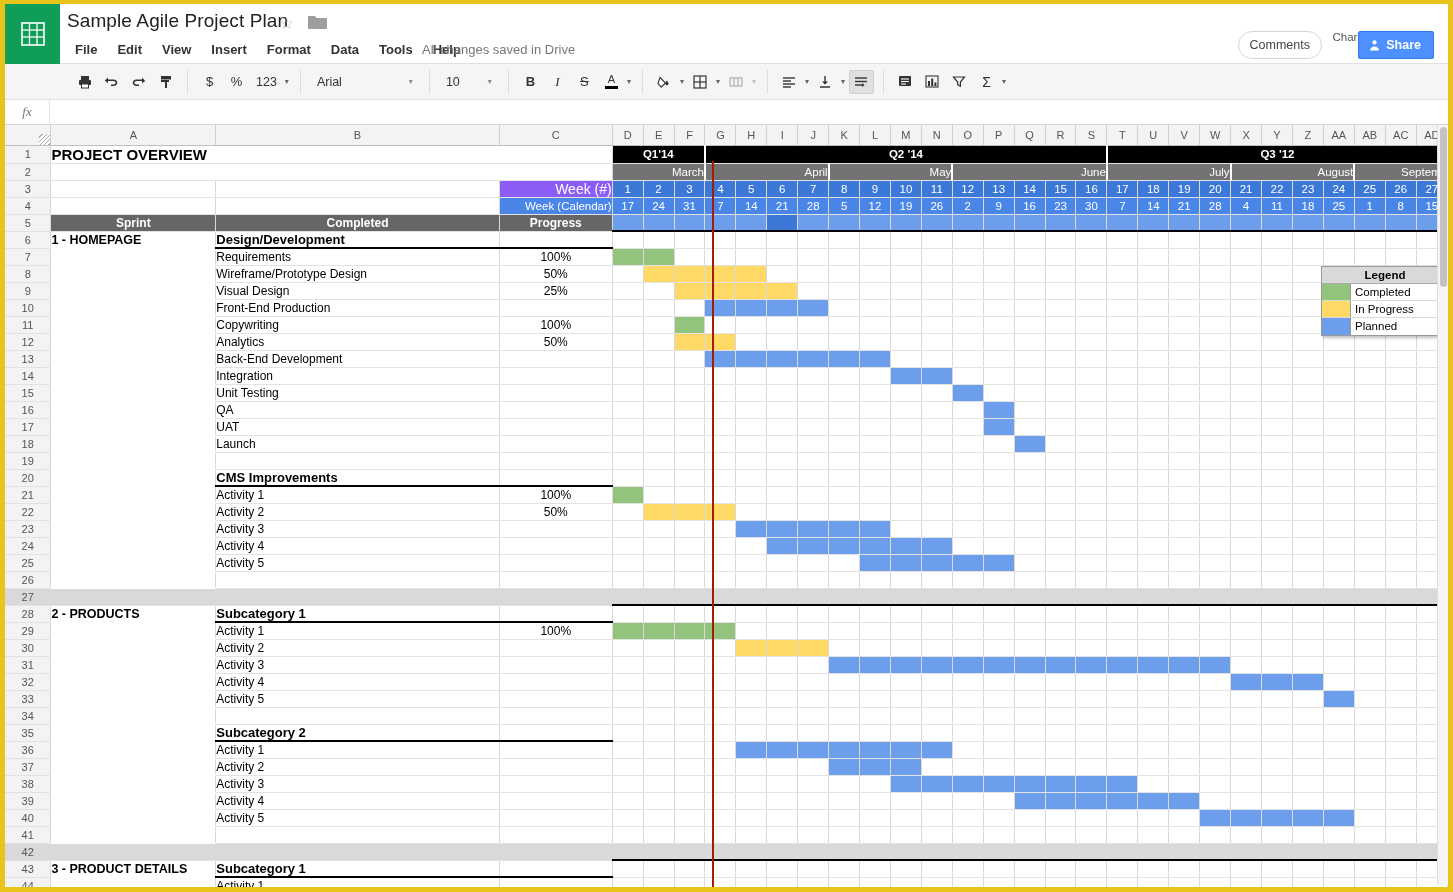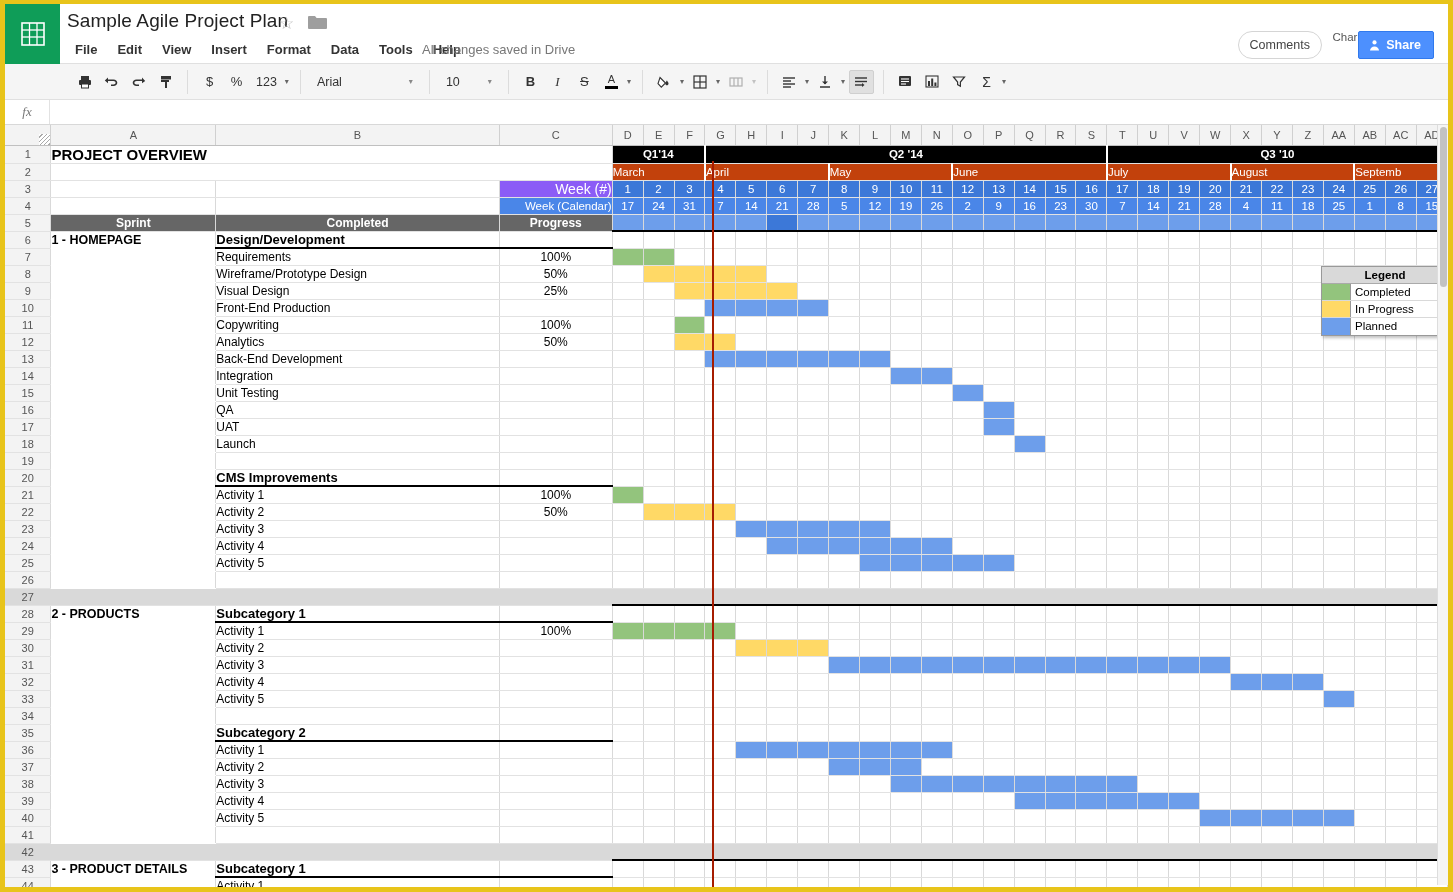--- a/index.html
+++ b/index.html
@@ -196,21 +196,21 @@
   .cW { width: 31px; }
 
   .hdr-title { font-weight: bold; font-size: 15px; padding-left: 4px; }
   .q-cell {
     background: #000; color: #fff; font-weight: bold;
     text-align: center; font-size: 11.5px;
     border-right: 1px solid #000; border-bottom: 1px solid #000;
   }
   .q-sep { border-right: 2px solid #fff !important; }
   .m-cell {
-    background: #c2410c; color: #fff; text-align: left;
+    background: #737373; color: #fff; text-align: right;
     font-size: 11.5px; border-right: 1px solid #666;
     border-bottom: 1px solid #666;
   }
   .m-sep { border-right: 2px solid #fff !important; }
   .wk-cell {
     background: #3c78d8; color: #fff; text-align: center;
     font-size: 11.5px; border-right: 1px solid #6fa0e8;
     border-bottom: 1px solid #6fa0e8;
   }
   .wk-lbl {
@@ -544,21 +544,21 @@
             <th class="cW">AA</th>
             <th class="cW">AB</th>
             <th class="cW">AC</th>
             <th class="cW">AD</th>
           </tr>
           <tr>
             <td class="rowhdr">1</td>
             <td class="cA hdr-title" colspan="3" style="border-right: 1px solid rgb(217, 217, 217);">PROJECT OVERVIEW</td>
             <td class="q-cell q-sep" colspan="3">Q1'14</td>
             <td class="q-cell q-sep" colspan="13">Q2 '14</td>
-            <td class="q-cell" colspan="11">Q3 '10</td>
+            <td class="q-cell" colspan="11">Q3 '12</td>
           </tr>
           <tr>
             <td class="rowhdr">2</td>
             <td class="cA" colspan="3"></td>
             <td class="m-cell m-sep" colspan="3">March</td>
             <td class="m-cell m-sep" colspan="4">April</td>
             <td class="m-cell m-sep" colspan="4">May</td>
             <td class="m-cell m-sep" colspan="5">June</td>
             <td class="m-cell m-sep" colspan="4">July</td>
             <td class="m-cell m-sep" colspan="4">August</td>

